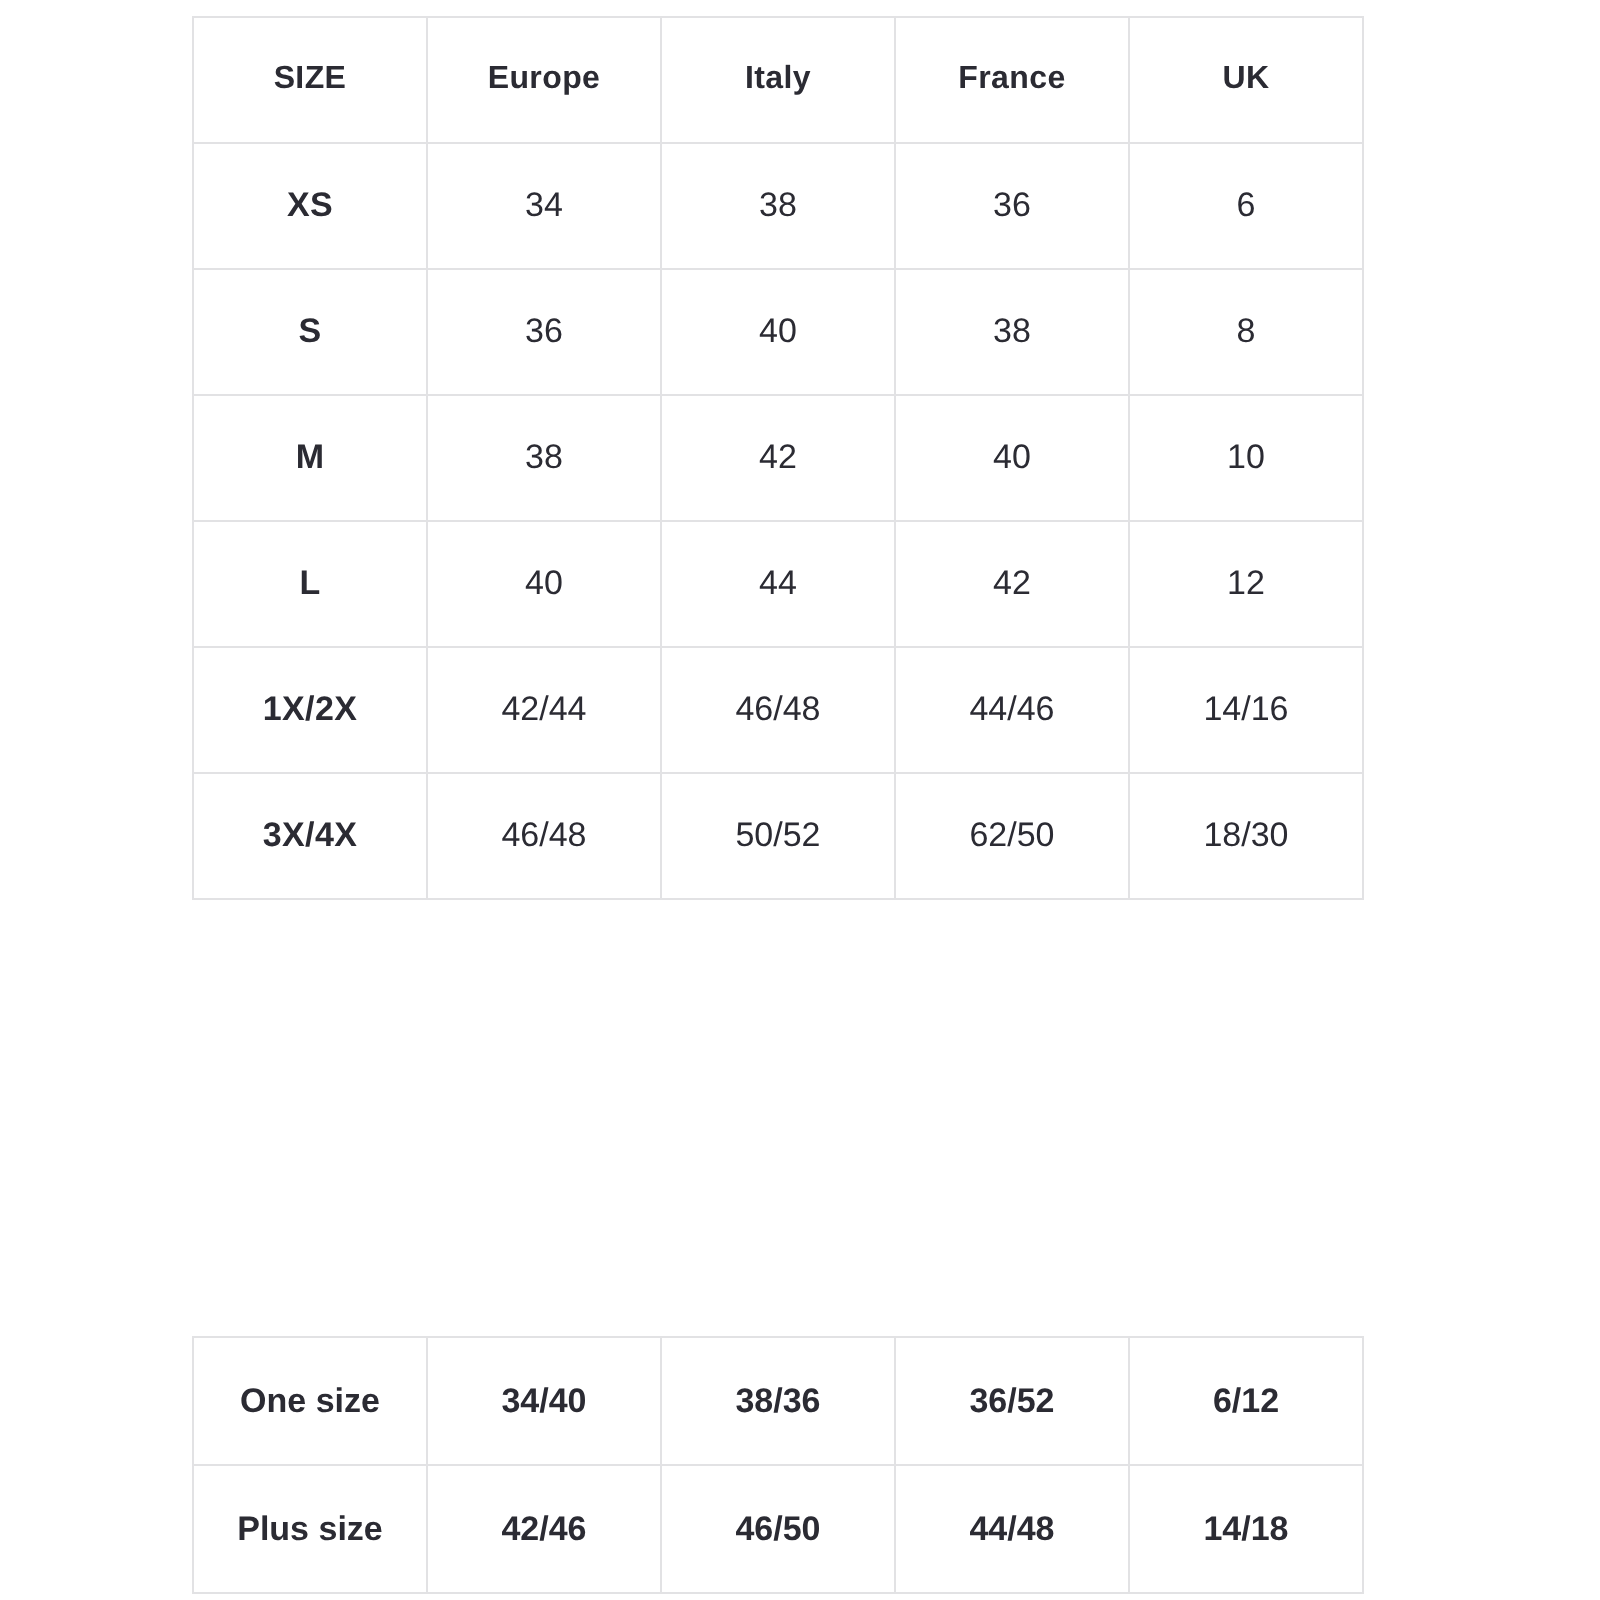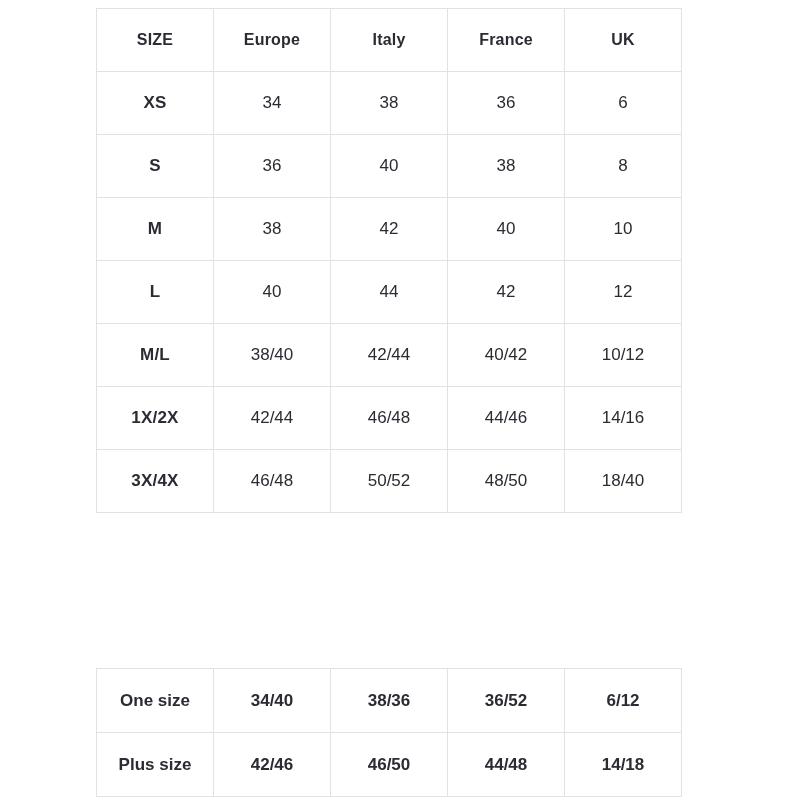--- a/index.html
+++ b/index.html
@@ -99,42 +99,35 @@
       <tr>
         <td class="rowlabel">L</td>
         <td>40</td>
         <td>44</td>
         <td>42</td>
         <td>12</td>
       </tr>
 
 
 
-      <tr>
-        <td class="rowlabel">M/L</td>
-        <td>38/40</td>
-        <td>42/44</td>
-        <td>40/42</td>
-        <td>10/12</td>
-      </tr>
 
       <tr>
         <td class="rowlabel">1X/2X</td>
         <td>42/44</td>
         <td>46/48</td>
         <td>44/46</td>
         <td>14/16</td>
       </tr>
 
       <tr>
         <td class="rowlabel">3X/4X</td>
         <td>46/48</td>
         <td>50/52</td>
-        <td>48/50</td>
-        <td>18/40</td>
+        <td>62/50</td>
+        <td>18/30</td>
       </tr>
     </tbody>
   </table>
 
   <table class="size-table t-second">
     <colgroup>
       <col class="c-size">
         <col class="c-num">
         <col class="c-num">
         <col class="c-num">

